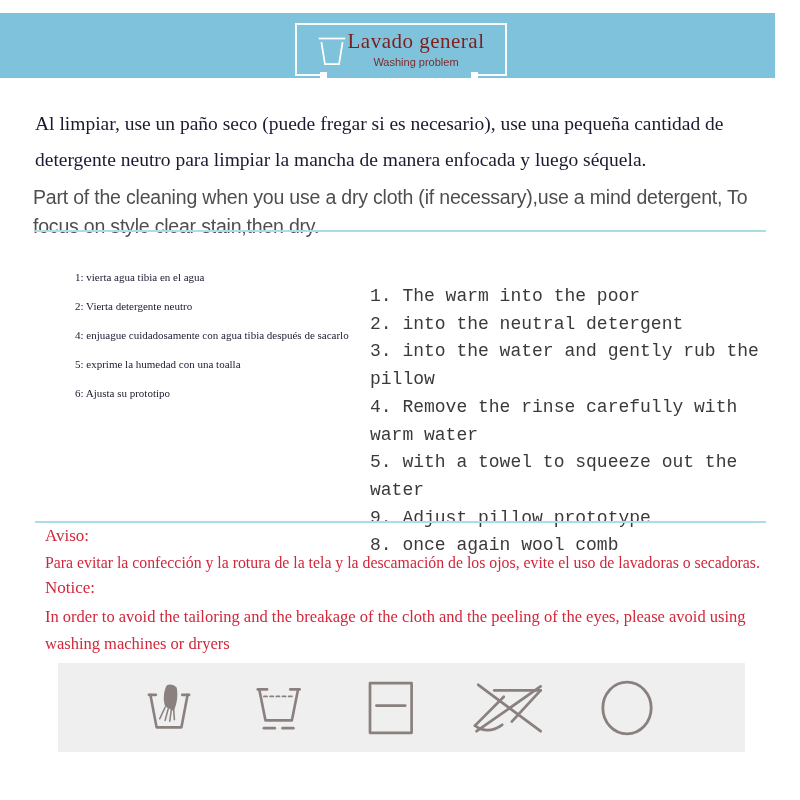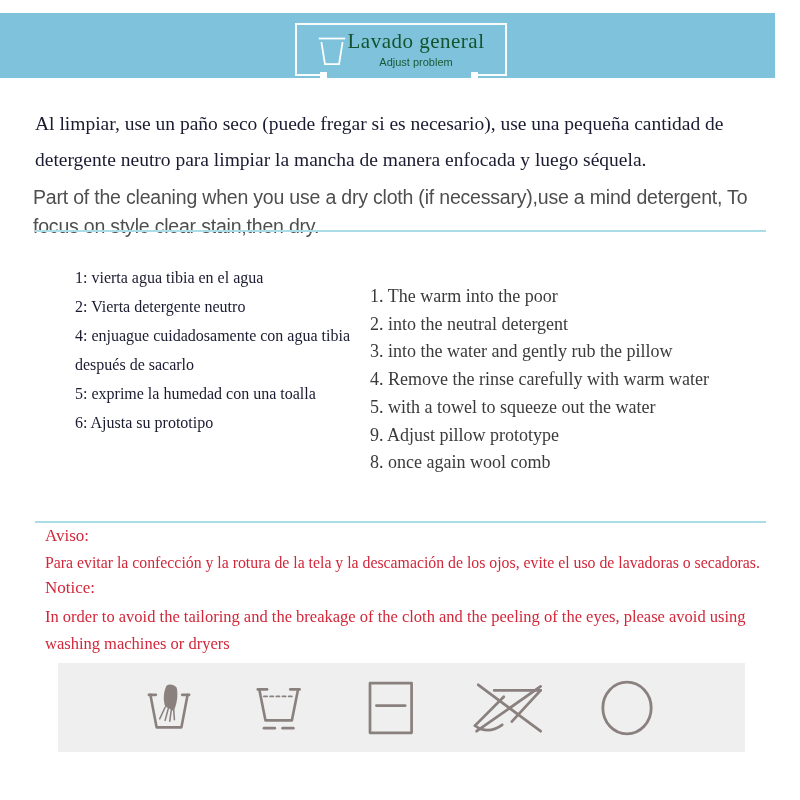--- a/index.html
+++ b/index.html
@@ -18,21 +18,21 @@
     font-family:"Liberation Serif",serif;overflow:hidden;
   }
   .banner{
     position:absolute;left:0;top:13px;width:775px;height:65px;
     background:var(--banner);
   }
   .header-box{
     position:absolute;left:295px;top:10px;width:208px;height:49px;
     border:2px solid rgba(255,255,255,.95);
     display:flex;align-items:center;justify-content:center;gap:0;
-    color:#14532d;
+    color:#7f1d1d;
   }
   .header-box .cover{
     position:absolute;left:13%;right:15%;bottom:-2px;height:2px;
     background:var(--banner);
   }
   .corner-sq{
     position:absolute;bottom:-5px;width:7px;height:7px;background:#fff;
   }
   .corner-sq.left{left:calc(13% - 4px);}
   .corner-sq.right{right:calc(15% - 4px);}
@@ -46,25 +46,25 @@
   .intro-en{
     position:absolute;left:33px;top:163px;width:742px;
     font-family:"Liberation Sans",sans-serif;font-size:19.5px;line-height:29px;
     color:var(--text_gray);letter-spacing:-0.2px;
   }
   .divider{position:absolute;left:35px;width:731px;height:2px;background:var(--divider);}
   .divider.d1{top:230px;}
   .divider.d2{top:521px;}
   .steps-es{
     position:absolute;left:75px;top:263px;width:312px;
-    font-size:16px;line-height:29px;color:var(--text_dark);
+    font-size:11px;line-height:29px;color:var(--text_dark);
   }
   .steps-en{
     position:absolute;left:370px;top:283px;width:400px;
-    font-family:Liberation Serif, serif;font-size:18px;line-height:27.7px;
+    font-family:Liberation Mono, monospace;font-size:18px;line-height:27.7px;
     color:var(--text_list_en);
   }
   .notice{
     position:absolute;left:45px;top:524px;width:732px;color:var(--accent_red);
   }
   .notice .label{font-size:17px;line-height:24px;margin-bottom:3px;}
   .notice .body-es{font-size:15.8px;line-height:24px;white-space:nowrap;margin-bottom:1px;}
   .notice .body-en{font-size:16.5px;line-height:27px;}
   .panel{
     position:absolute;left:58px;top:663px;width:687px;height:89px;
@@ -80,21 +80,21 @@
 <body>
 
 <div class="banner">
   <div class="header-box">
     <svg class="hdr-icon" width="30" height="38" viewBox="0 0 34 40" aria-hidden="true">
       <path d="M2,7 H32"></path>
       <path d="M5,11 L9,36 L25,36 L29,11"></path>
     </svg>
     <div class="header-text">
       <span class="header-title">Lavado general</span>
-      <span class="header-sub">Adjust problem</span>
+      <span class="header-sub">Washing problem</span>
     </div>
     <span class="cover"></span>
     <span class="corner-sq left"></span>
     <span class="corner-sq right"></span>
   </div>
 </div>
 
 <p class="intro-es">Al limpiar, use un paño seco (puede fregar si es necesario), use una pequeña cantidad de detergente neutro para limpiar la mancha de manera enfocada y luego séquela.</p>
 <p class="intro-en">Part of the cleaning when you use a dry cloth (if necessary),use a mind detergent, To focus on style clear stain,then dry.</p>
 

